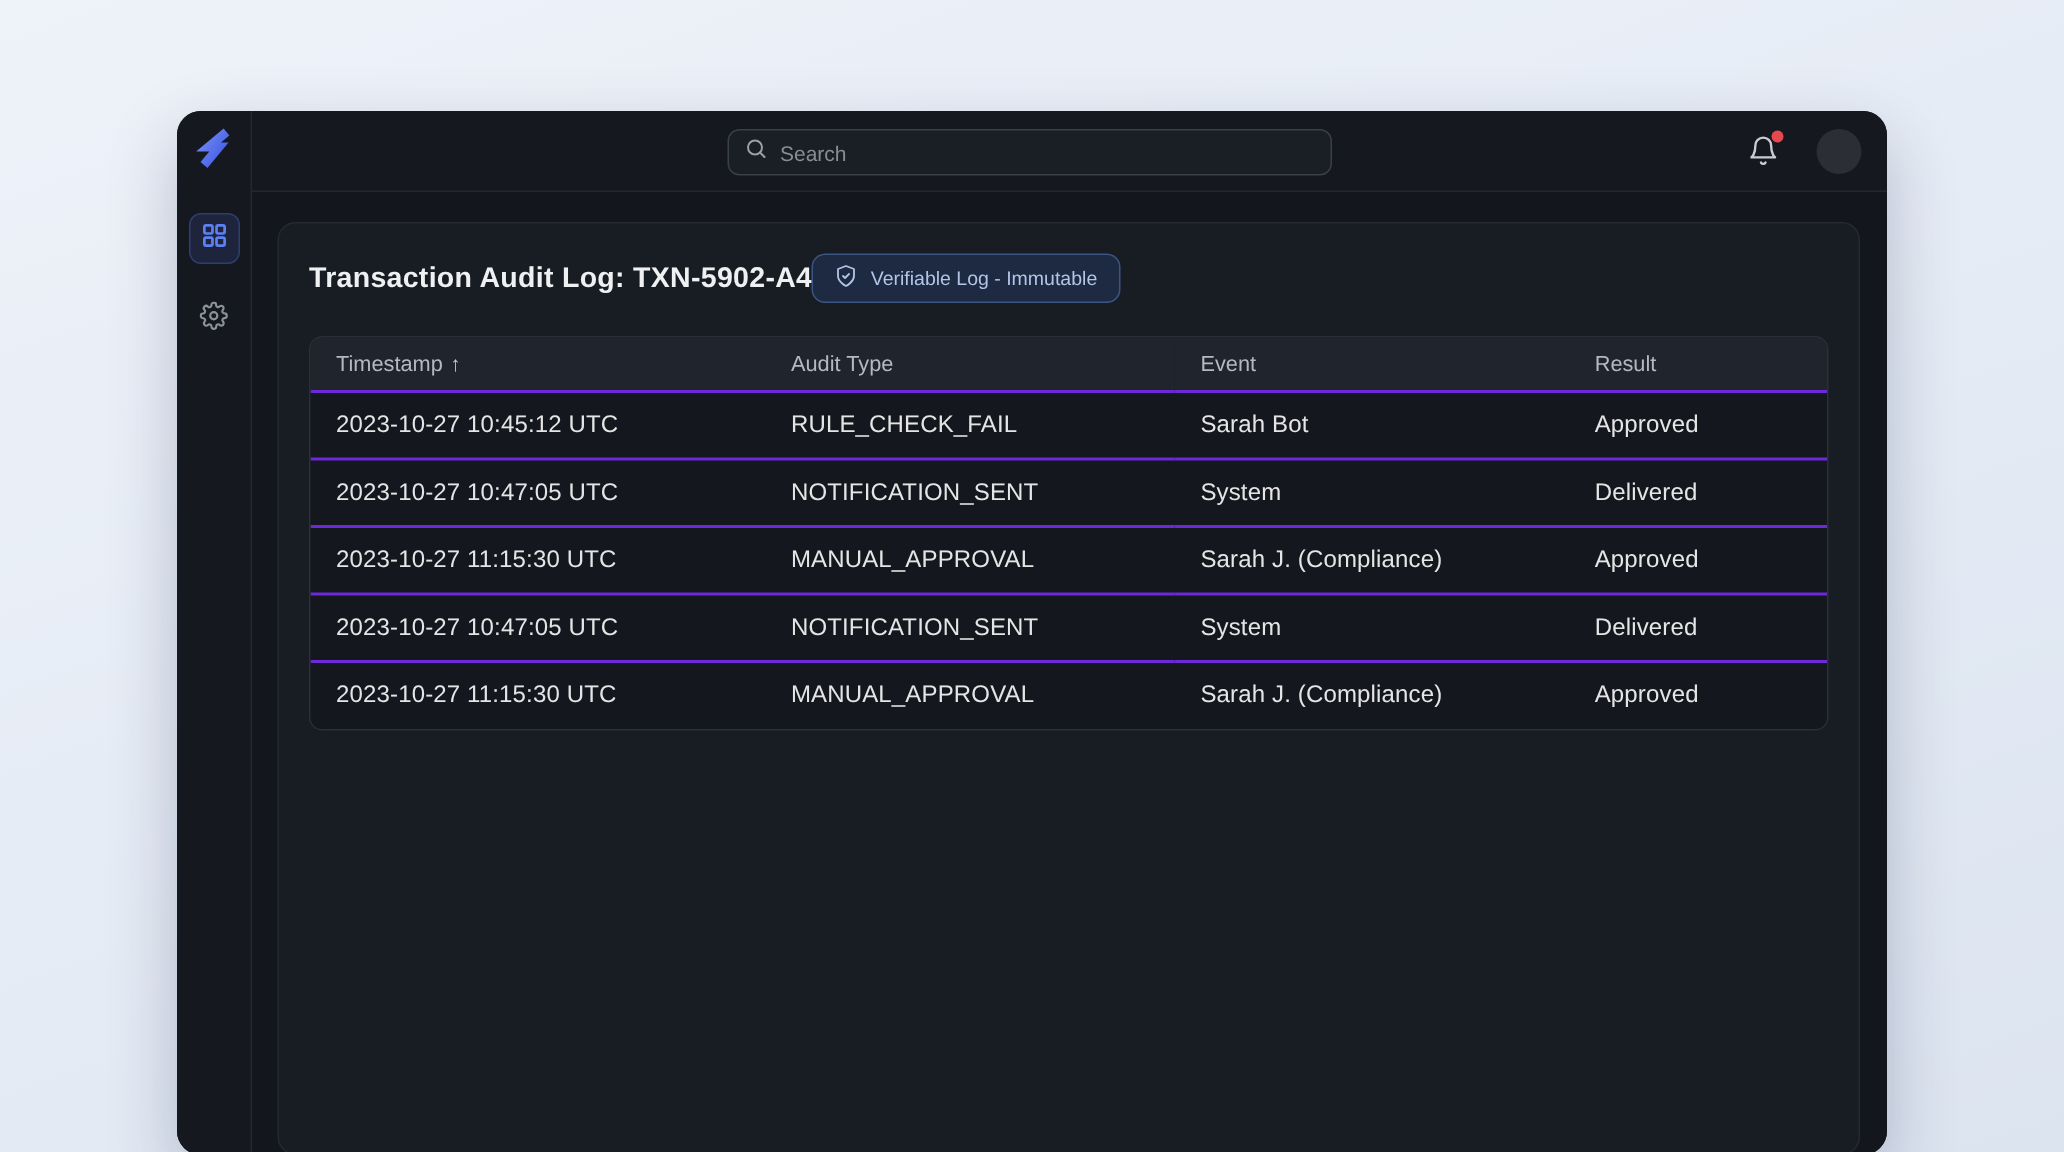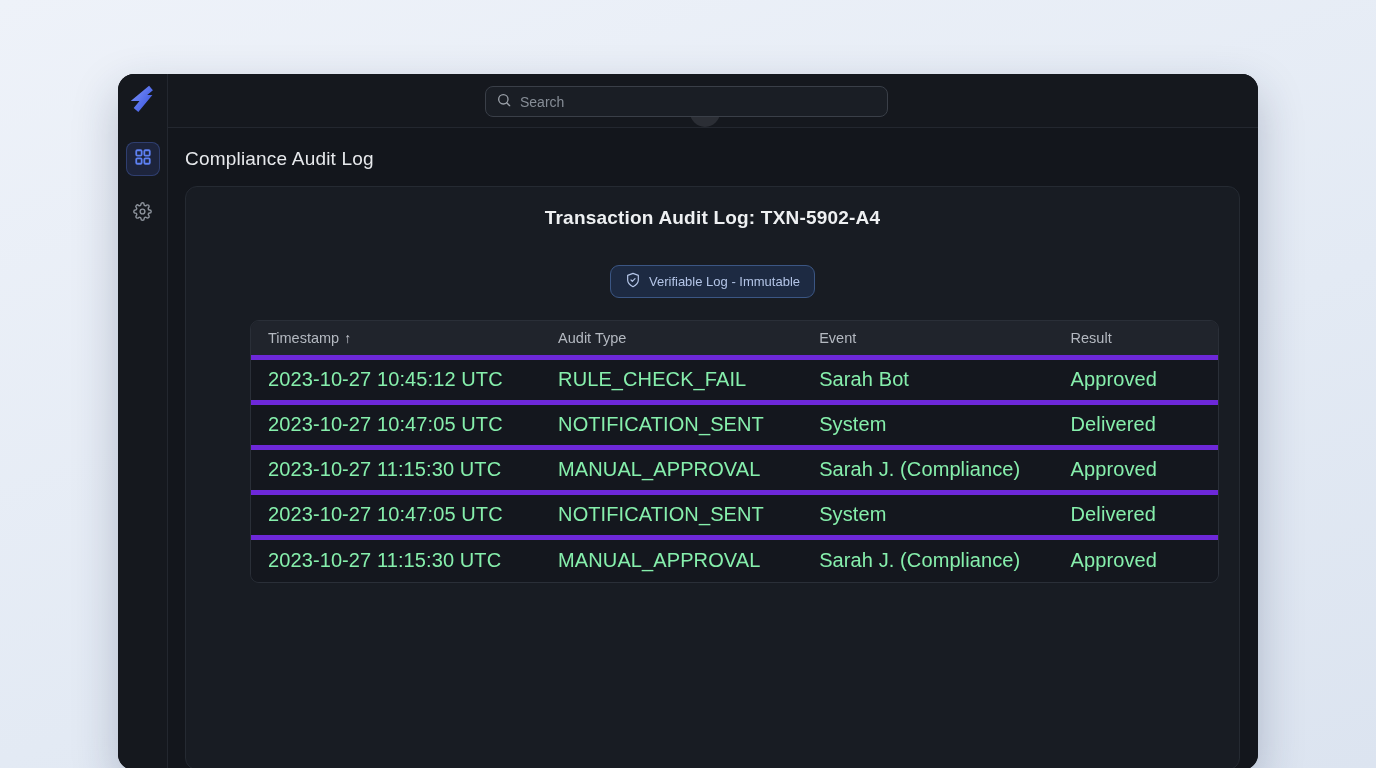--- a/index.html
+++ b/index.html
@@ -58,21 +58,20 @@
     height: 54px;
     background: #15181e;
     border-bottom: 1px solid #23272f;
     flex-shrink: 0;
     display: flex;
     align-items: center;
     justify-content: flex-end;
     padding-right: 17px;
     gap: 24px;
     position: relative;
-    flex-direction: column;
   }
   .search {
     position: absolute;
     left: 317px; top: 12px;
     width: 403px; height: 31px;
     background: #1a1e25;
     border: 1px solid #3a3f48;
     border-radius: 8px;
     display: flex; align-items: center;
     padding: 0 10px;
@@ -119,68 +118,65 @@
   .card {
     background: #181c23;
     border: 1px solid #252a32;
     border-radius: 12px;
     padding: 20px 20px 20px 20px;
     flex: 1;
   }
   .card-header {
     display: flex; align-items: center; 
     margin-bottom: 22px;
-    flex-direction: column;
   }
   .card-title {
     color: #eef0f2;
     font-size: 19px;
     font-weight: 700;
     letter-spacing: 0.2px;
   }
   .badge {
     display: flex; align-items: center; gap: 8px;
     background: #1d2a42;
     border: 1px solid #3b5684;
     border-radius: 9px;
     padding: 6px 14px;
     color: var(--badge-text, #b3c4e6);
     font-size: 13px;
     cursor: pointer;
     white-space: nowrap;
-    margin-top: 36px;
   }
 
   
   .table-wrap {
     border: 1px solid #2a2f38;
     border-radius: 9px;
     overflow: hidden;
-    margin-left: 44px;
   }
   table { width: 100%; border-collapse: collapse; table-layout: fixed; }
   col.c1 { width: 30%; } col.c2 { width: 27%; } col.c3 { width: 26%; } col.c4 { width: 17%; }
   thead th {
     background: #20242c;
     color: #b4b9c1;
     font-weight: 400;
     font-size: 14.5px;
     text-align: left;
     height: 36px;
     padding: 0 0 0 17px;
     cursor: pointer;
   }
   thead th .sort { color: #c6cad1; margin-left: 5px; font-size: 14px; }
   tbody td {
     background: #14171e;
-    color: #86efac;
-    font-size: 20px;
+    color: #e5e5e5;
+    font-size: 16px;
     height: 45px;
     padding: 0 0 0 17px;
-    border-top: 5px solid #6d28d9;
+    border-top: 2px solid #6d28d9;
     letter-spacing: 0.1px;
   }
 </style>
 </head>
 <body>
 
 <div class="window">
 
   <aside class="sidebar">
     <div class="logo-box">
@@ -238,21 +234,20 @@
             <path d="M13.73 21a2 2 0 0 1-3.46 0"></path>
           </svg>
         </span>
         <span class="bell-dot"></span>
       </div>
 
       <div class="avatar"></div>
     </header>
 
     <section class="content">
-      <h1 class="page-title">Compliance Audit Log</h1>
 
       <div class="card">
         <div class="card-header">
           <h2 class="card-title">Transaction Audit Log: TXN-5902-A4</h2>
           <div class="badge">
             <span>
               <svg width="16" height="16" viewBox="0 0 24 24" fill="none" stroke="#b3c4e6" stroke-width="1.8" stroke-linecap="round" stroke-linejoin="round">
                 <path d="M12 22s8-4 8-10V5l-8-3-8 3v7c0 6 8 10 8 10z"></path>
                 <polyline points="9 12 11 14 15 10"></polyline>
               </svg>

